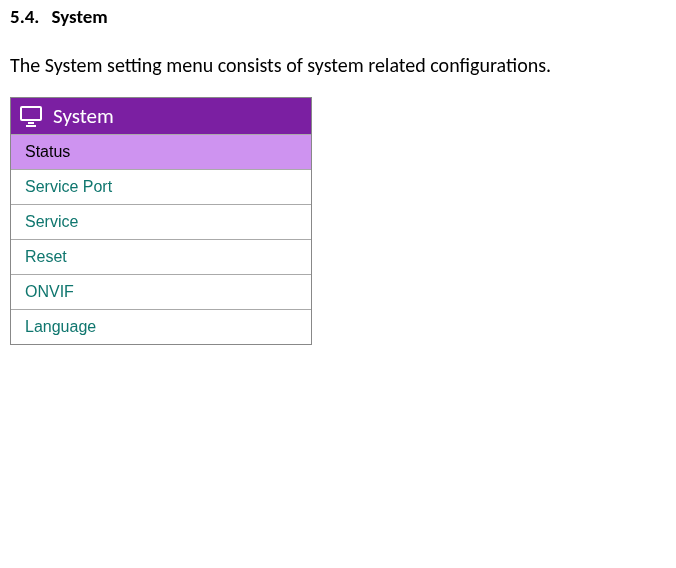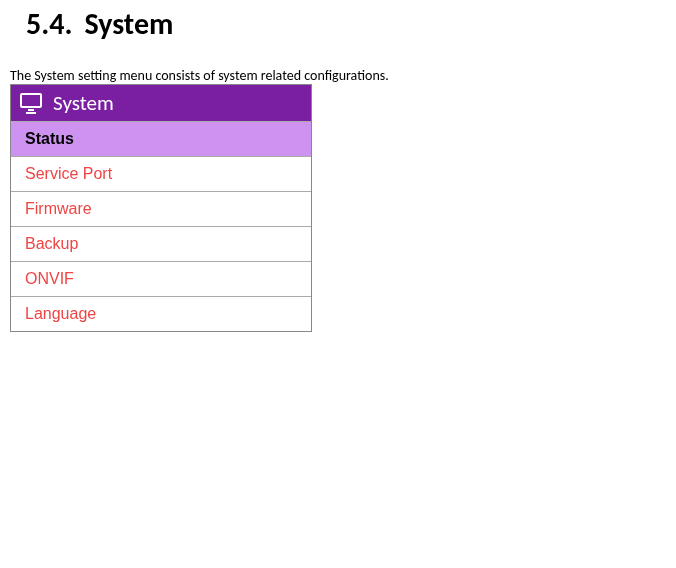--- a/index.html
+++ b/index.html
@@ -4,30 +4,30 @@
   <style>
     body {
       font-family: Calibri, Arial, sans-serif;
       margin: 0;
       padding: 5px 10px;
       width: 676px;
       box-sizing: border-box;
       color: #000;
     }
     .section-heading {
-      font-size: 30px;
+      font-size: 19px;
       font-weight: bold;
-      margin: 0 0 25px 16px;
+      margin: 0 0 25px 0;
     }
     .section-number {
       margin-right: 12px;
     }
     .intro-text {
-      font-size: 14px;
-      margin: 0 0 0 0;
+      font-size: 20px;
+      margin: 0 0 20px 0;
     }
     .menu-panel {
       width: 300px;
       border: 1px solid #888;
     }
     .menu-header {
       background-color: #7b1fa2;
       color: #fff;
       font-size: 21px;
       padding: 5px 10px 5px 8px;
@@ -38,26 +38,25 @@
       margin-right: 10px;
       display: inline-flex;
     }
     .menu-item {
       font-family: Arial, sans-serif;
       font-size: 16px;
       padding: 8px 14px;
       background-color: #fff;
       border-top: 1px solid #aaa;
       cursor: pointer;
-      color: #ef4444;
+      color: #0f766e;
     }
     .menu-item.active {
       background-color: #ce93f0;
       color: #000;
-      font-weight: bold;
     }
     .menu-list {
       display: flex;
       flex-direction: column;
     }
   </style>
 </head>
 <body>
 
 <h1 class="section-heading">
@@ -74,18 +73,18 @@
         <line x1="9" y1="18" x2="15" y2="18" stroke="#fff" stroke-width="2"></line>
         <line x1="7" y1="21" x2="17" y2="21" stroke="#fff" stroke-width="2"></line>
       </svg>
     </span>
     <span>System</span>
   </div>
   <div class="menu-list">
 
   <div class="menu-item active">Status</div>
       <div class="menu-item">Service Port</div>
-      <div class="menu-item">Firmware</div>
-      <div class="menu-item">Backup</div>
+      <div class="menu-item">Service</div>
+      <div class="menu-item">Reset</div>
       <div class="menu-item">ONVIF</div>
       <div class="menu-item">Language</div>
     </div>
 </div>
 
 </body></html>

